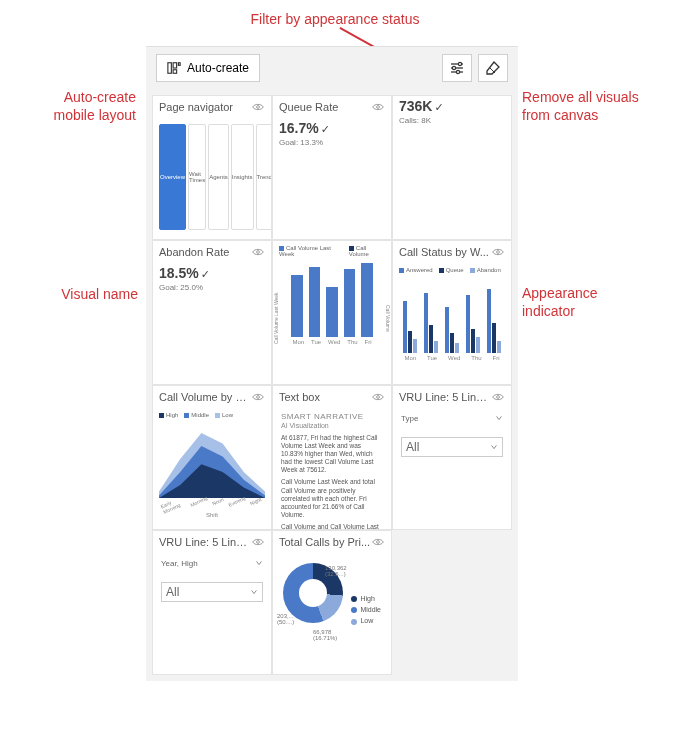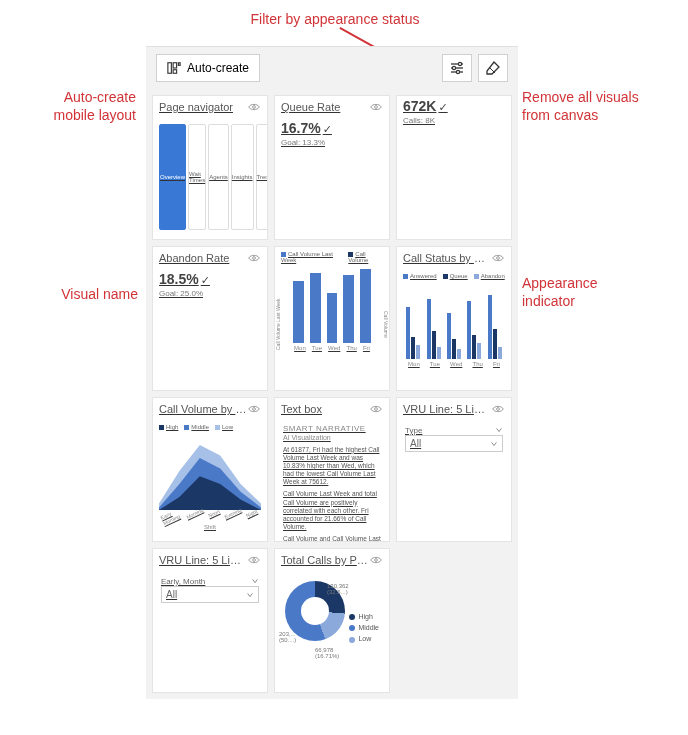--- a/index.html
+++ b/index.html
@@ -75,23 +75,22 @@
     width: 30px; height: 28px;
     border: 1px solid #d0d0d0;
     background: #fff;
     display: flex; align-items: center; justify-content: center;
     cursor: pointer;
   }
   .grid {
     padding: 6px;
     display: grid;
     grid-template-columns: 1fr 1fr 1fr;
-    gap: 6px;
+    gap: 0;
     background: #f2f2f2;
-    text-decoration: underline;
   }
   .tile {
     background: #fff;
     border: 1px solid #e4e4e4;
     height: 145px;
     display: flex;
     flex-direction: column;
     overflow: hidden;
   }
   .tile-head {
@@ -149,33 +148,33 @@
   
   .donut{width:60px;height:60px;border-radius:50%;
     background: conic-gradient(#1b3766 0 95deg, #8ba9db 95deg 160deg, #4a79c7 160deg 360deg);
     position:relative; margin:8px 0 0 4px;}
   .donut::after{content:"";position:absolute;inset:16px;background:#fff;border-radius:50%;}
   .legend{font-size:7px; color:#555; position:absolute; right:4px; top:30px; line-height:1.6;}
   .legend .dot{display:inline-block;width:6px;height:6px;border-radius:50%;margin-right:3px;vertical-align:middle;}
   .donut-labels{font-size:6px;color:#777;position:absolute;}
   .textbox{font-size:6.5px; line-height:1.25; color:#555; padding:2px;}
   .slicer{font-size:8px; color:#666; padding:4px 2px;}
-  .slicer-sel{border:1px solid #ccc; padding:2px 4px; margin-top:0; display:flex; justify-content:space-between; align-items:center; font-size:10px;}
+  .slicer-sel{border:1px solid #ccc; padding:2px 4px; margin-top:14px; display:flex; justify-content:space-between; align-items:center; font-size:12px;}
   .mini-legend{font-size:6px; color:#666; display:flex; gap:6px; padding:2px 0 2px;}
   .mini-legend .dot{display:inline-block;width:5px;height:5px;margin-right:2px;vertical-align:middle;}
   svg { display:block; }
 </style>
 </head>
 <body>
 
 <div class="annotation" style="left:230px; top:10px; width:210px">Filter by appearance status</div>
 <div class="annotation" style="left:8px; top:88px; width:128px; text-align:right">Auto-create<br>mobile layout</div>
 <div class="annotation" style="left:522px; top:88px; width:160px; text-align:left">Remove all visuals<br>from canvas</div>
 <div class="annotation" style="left:18px; top:285px; width:120px; text-align:right">Visual name</div>
-<div class="annotation" style="left:522px; top:274px; width:120px; text-align:left">Appearance<br>indicator</div>
+<div class="annotation" style="left:522px; top:284px; width:120px; text-align:left">Appearance<br>indicator</div>
 
 <div class="arrow-line" style="left:340px; top:27px; width:145px; height:1.5px; transform: rotate(29deg);"></div>
 
 <div class="redbox" style="left:149px; top:86px; width:102px; height:32px;"></div>
 <div class="redbox" style="left:442px; top:86px; width:34px; height:32px;"></div>
 <div class="redbox" style="left:479px; top:86px; width:34px; height:32px;"></div>
 <div class="redbox" style="left:152px; top:279px; width:94px; height:20px;"></div>
 <div class="redbox" style="left:490px; top:279px; width:22px; height:20px;"></div>
 
 <div class="panel">
@@ -240,21 +239,21 @@
             </svg>
           </span>
         </div>
         <div class="tile-body">
           <div><span class="kpi-val">16.7%</span><span class="kpi-check">✓</span></div>
           <div class="kpi-goal">Goal: 13.3%</div>
         </div>
       </div>
       <div class="tile">
         <div class="tile-body">
-          <div><span class="kpi-val">672K</span><span class="kpi-check">✓</span></div>
+          <div><span class="kpi-val">736K</span><span class="kpi-check">✓</span></div>
           <div class="kpi-goal">Calls: 8K</div>
         </div>
       </div>
       <div class="tile">
         <div class="tile-head">
           <span class="tile-title">Abandon Rate</span>
           <span class="eye">
             <svg width="14" height="14" viewBox="0 0 16 16">
               <path d="M2 8 C4 4 12 4 14 8 C12 12 4 12 2 8 Z" fill="none" stroke="#999" stroke-width="1.1"></path>
               <circle cx="8" cy="8" r="1.6" fill="none" stroke="#999" stroke-width="1.1"></circle>
@@ -432,21 +431,21 @@
           <span class="eye">
             <svg width="14" height="14" viewBox="0 0 16 16">
               <path d="M2 8 C4 4 12 4 14 8 C12 12 4 12 2 8 Z" fill="none" stroke="#999" stroke-width="1.1"></path>
               <circle cx="8" cy="8" r="1.6" fill="none" stroke="#999" stroke-width="1.1"></circle>
             </svg>
           </span>
         </div>
         <div class="tile-body">
           <div class="slicer">
             <div style="display:flex;justify-content:space-between">
-              <span>Early, Month</span>
+              <span>Year, High</span>
               <span>
                 <svg width="8" height="8" viewBox="0 0 10 10">
                   <path d="M2 3 L5 7 L8 3" fill="none" stroke="#888" stroke-width="1.2"></path>
                 </svg>
               </span>
             </div>
             <div class="slicer-sel">
               <span>All</span>
               <span>
                 <svg width="8" height="8" viewBox="0 0 10 10">

